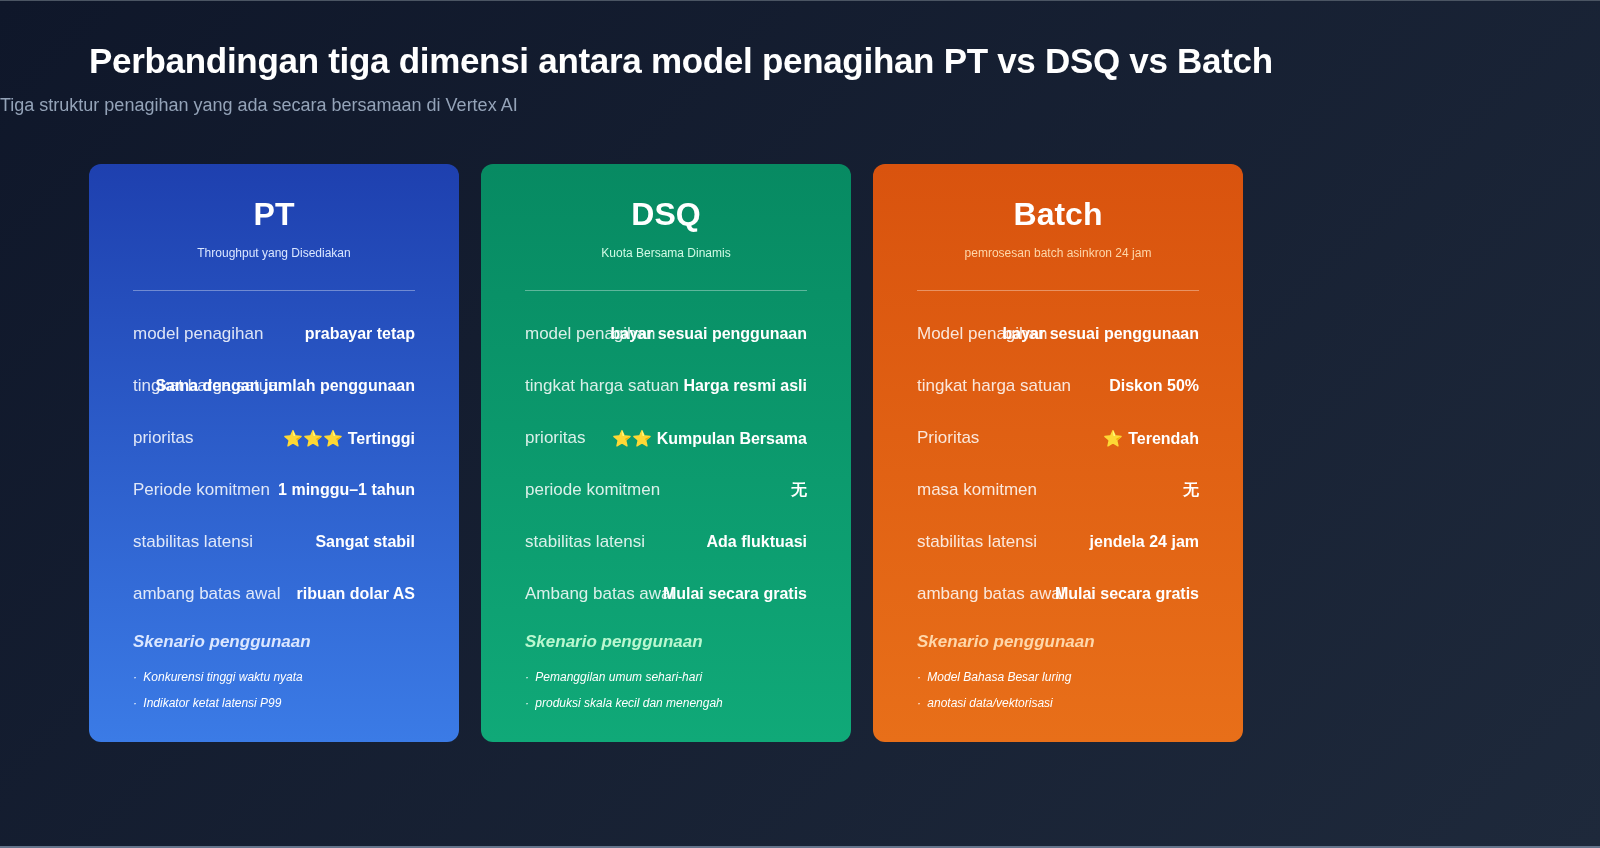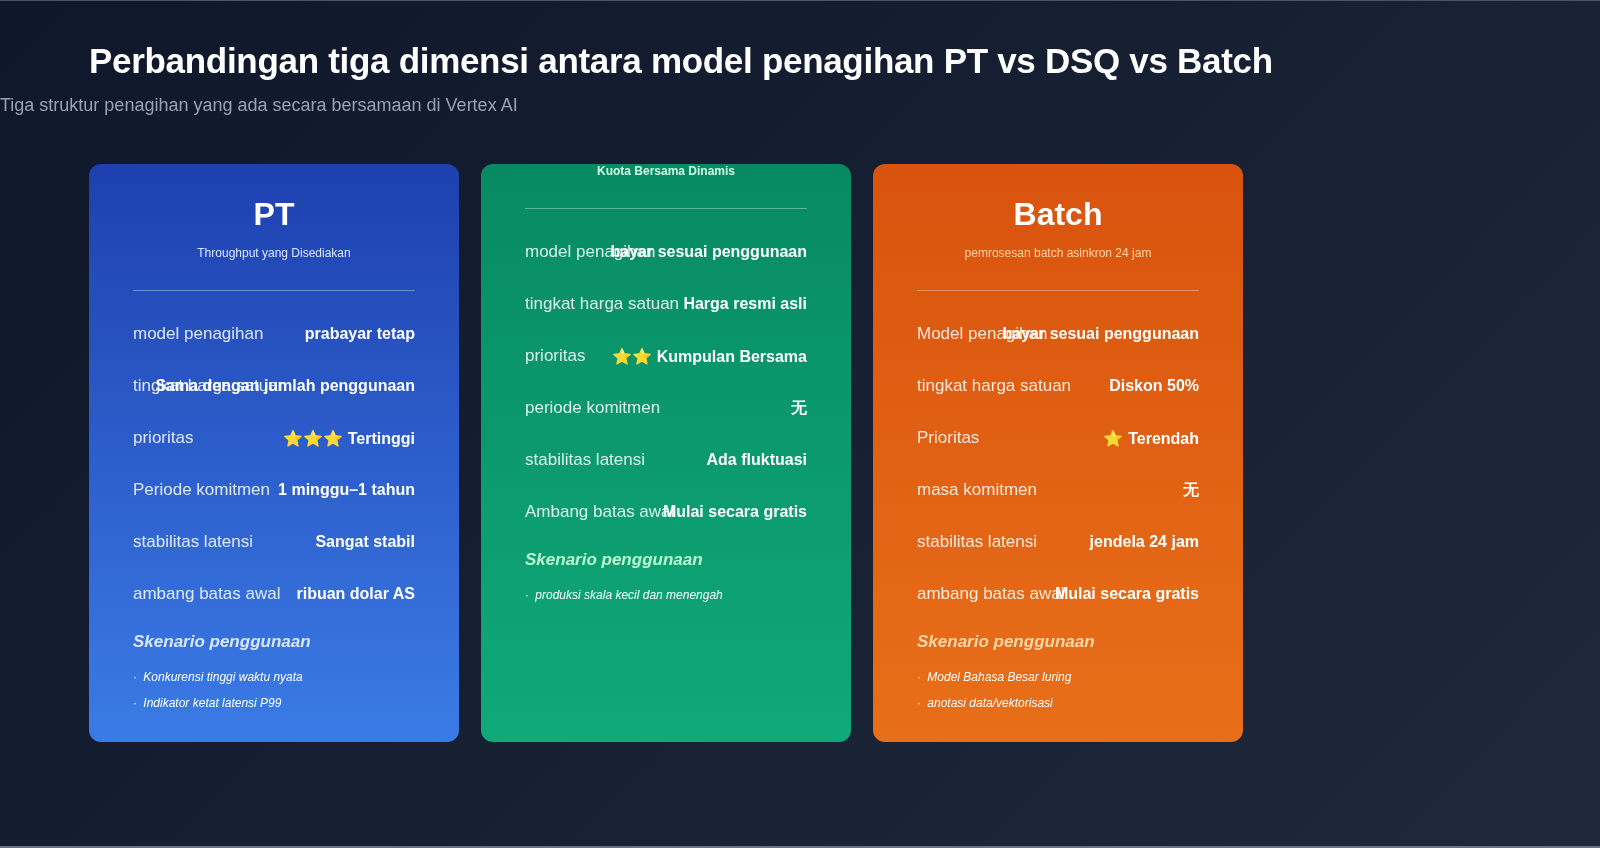--- a/index.html
+++ b/index.html
@@ -57,21 +57,21 @@
       padding-top: 32px;
       height: 82px;
     }
     .card-sub {
       text-align: center;
       font-size: 12px;
       height: 30px;
       white-space: nowrap;
     }
     .pt .card-sub { color: #dbe7ff; }
-    .dsq .card-sub { color: #d1fae5; font-weight: bold; }
+    .dsq .card-sub { color: #d1fae5; }
     .batch .card-sub { color: #fed7aa; }
     .divider {
       margin-top: 14px;
       height: 1px;
       background: rgba(255,255,255,0.35);
     }
     .rows { margin-top: 17px; }
     .row {
       position: relative;
       height: 52px;
@@ -155,20 +155,21 @@
       </div>
     </div>
     <div class="usage">
       <div class="usage-title">Skenario penggunaan</div>
       <div class="usage-item">Konkurensi tinggi waktu nyata</div>
       <div class="usage-item">Indikator ketat latensi P99</div>
     </div>
   </div>
 
   <div class="card dsq">
+    <div class="card-name">DSQ</div>
     <div class="card-sub">Kuota Bersama Dinamis</div>
     <div class="divider"></div>
     <div class="rows">
       <div class="row">
         <span class="row-label">model penagihan</span>
         <span class="row-value">bayar sesuai penggunaan</span>
       </div>
       <div class="row">
         <span class="row-label">tingkat harga satuan</span>
         <span class="row-value">Harga resmi asli</span>
@@ -185,20 +186,21 @@
         <span class="row-label">stabilitas latensi</span>
         <span class="row-value">Ada fluktuasi</span>
       </div>
       <div class="row">
         <span class="row-label">Ambang batas awal</span>
         <span class="row-value">Mulai secara gratis</span>
       </div>
     </div>
     <div class="usage">
       <div class="usage-title">Skenario penggunaan</div>
+      <div class="usage-item">Pemanggilan umum sehari-hari</div>
       <div class="usage-item">produksi skala kecil dan menengah</div>
     </div>
   </div>
 
   <div class="card batch">
     <div class="card-name">Batch</div>
     <div class="card-sub">pemrosesan batch asinkron 24 jam</div>
     <div class="divider"></div>
     <div class="rows">
       <div class="row">

